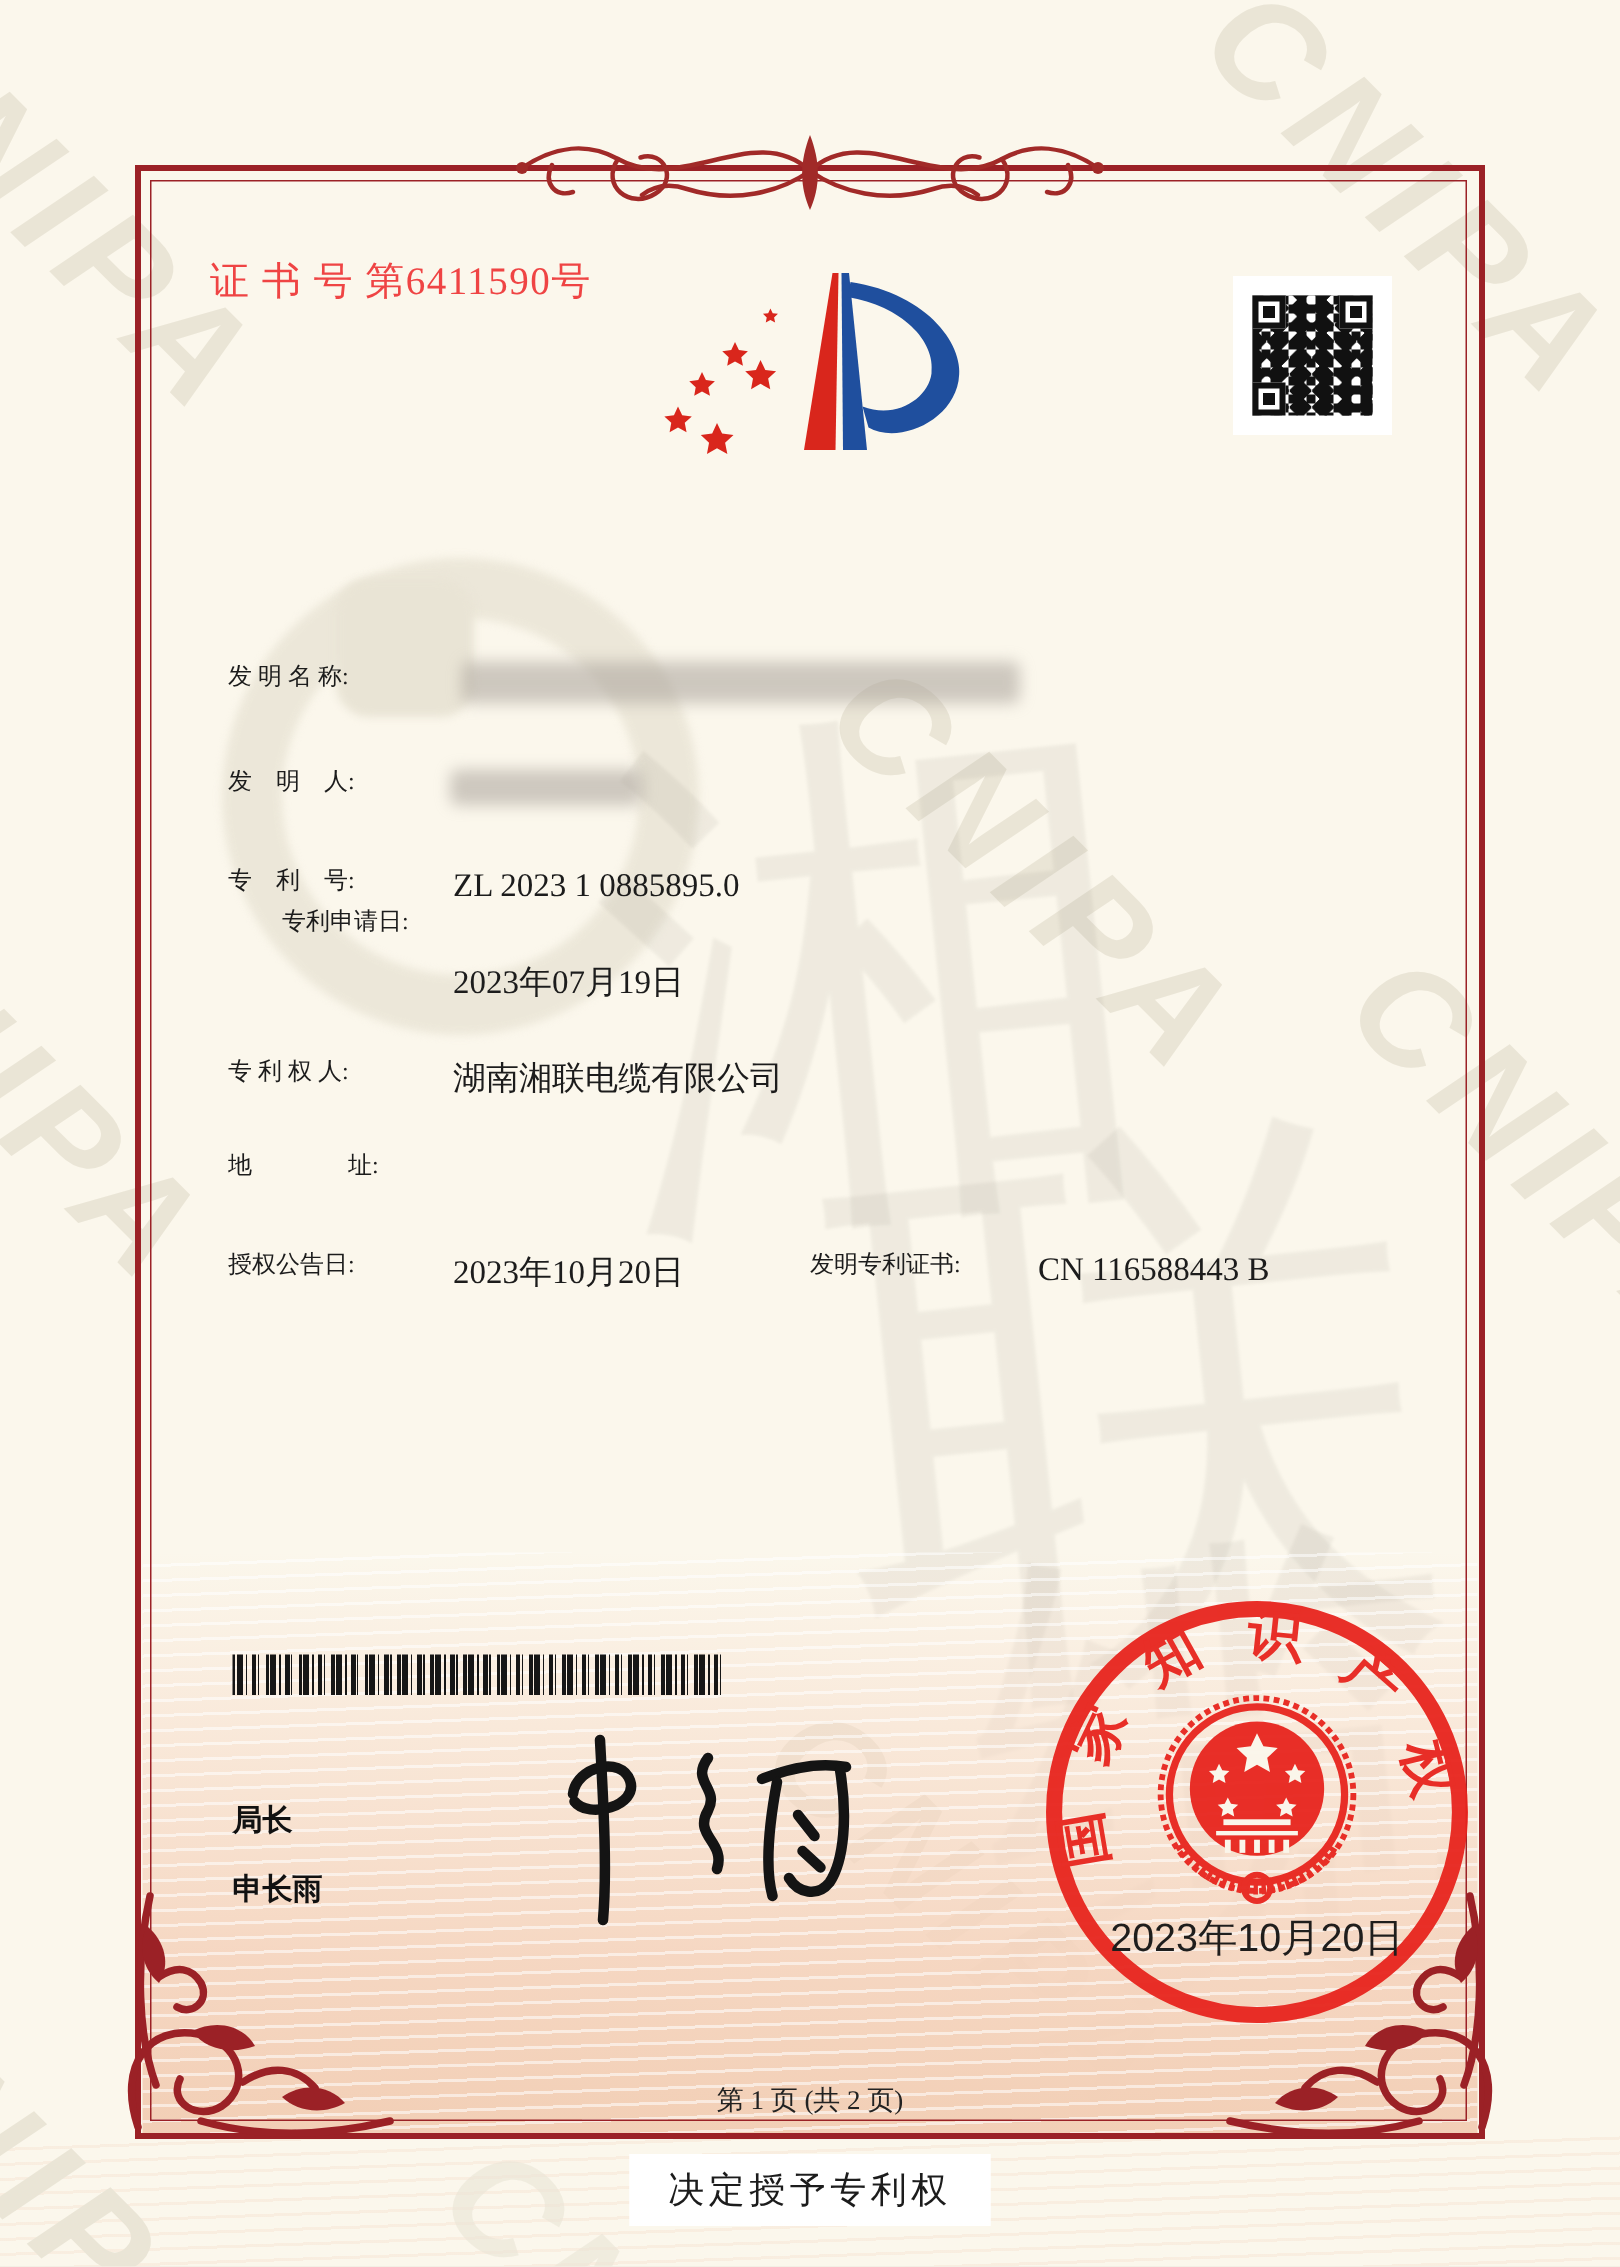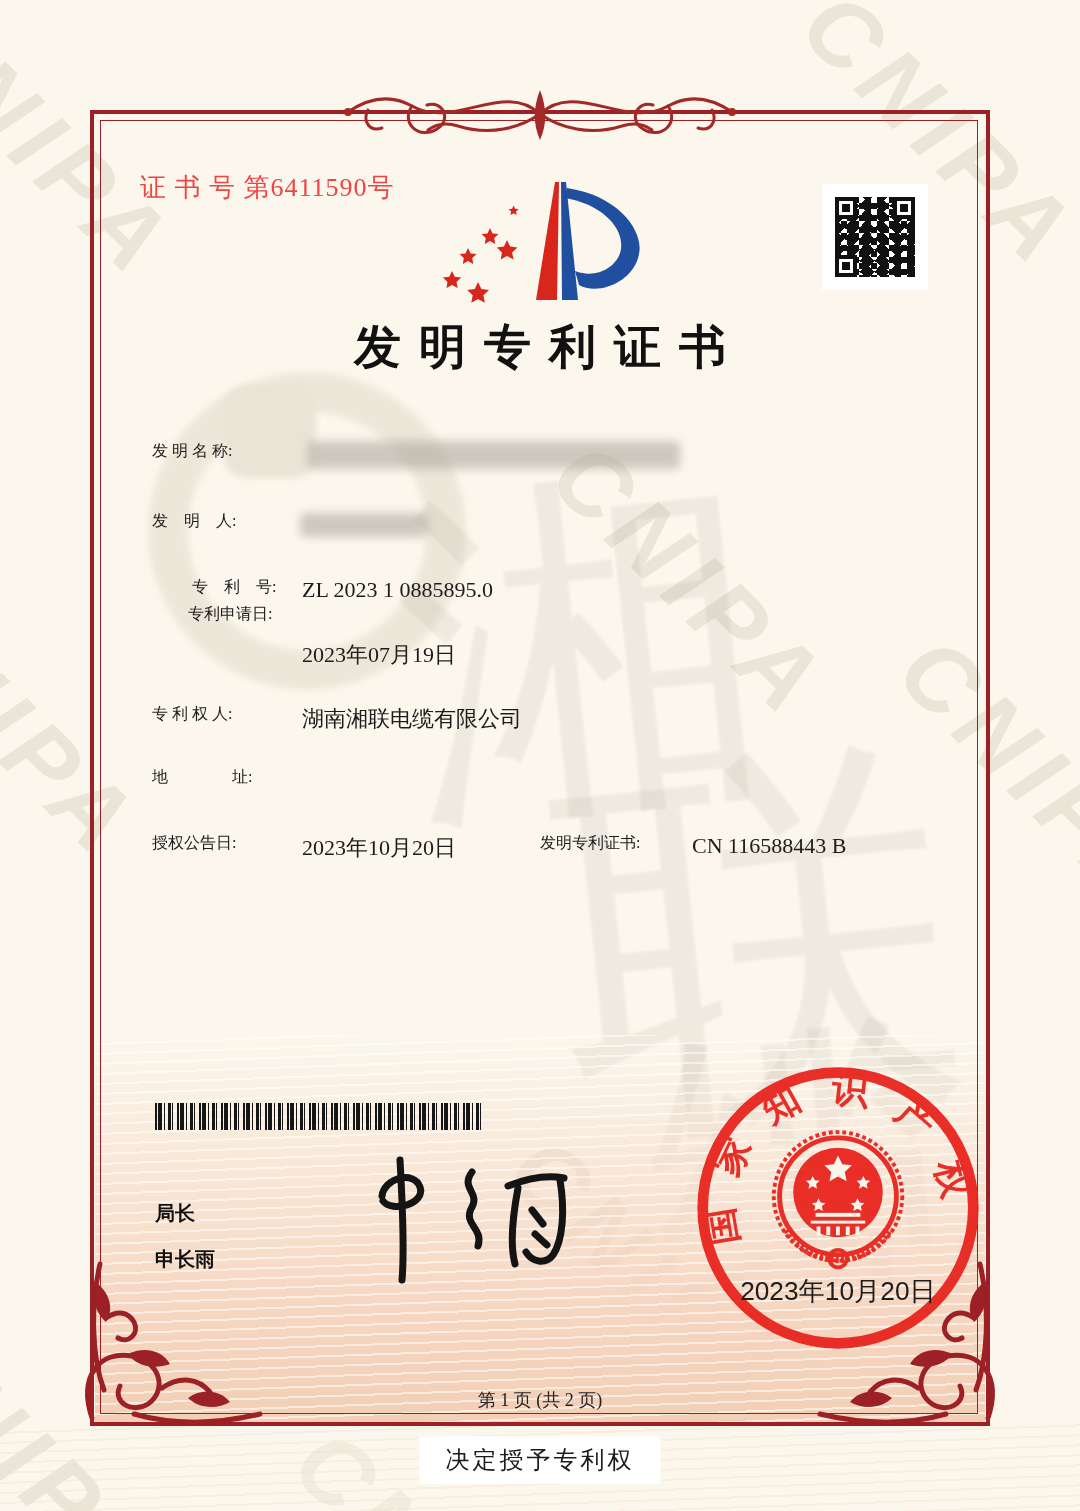--- a/index.html
+++ b/index.html
@@ -161,29 +161,28 @@
     </g>
   </svg>
 
   <div class="qr">
     <div class="qr-inner"></div>
     <div class="finder" style="left:13px;top:13px;"></div>
     <div class="finder" style="right:13px;top:13px;"></div>
     <div class="finder" style="left:13px;bottom:13px;"></div>
   </div>
 
-  <div class="title">发明专利证书</div>
 
   <div class="flabel" style="left:152px;top:441px;">发 明 名 称:</div>
   <div class="redact" style="left:308px;top:441px;width:372px;height:28px;"></div>
 
   <div class="flabel" style="left:152px;top:511px;">发　明　人:</div>
   <div class="redact" style="left:300px;top:513px;width:128px;height:24px;"></div>
 
-  <div class="flabel" style="left:152px;top:577px;margin-left:40px;">专　利　号:</div>
+  <div class="flabel" style="left:152px;top:577px;">专　利　号:</div>
   <div class="fvalue" style="left:302px;top:577px;">ZL 2023 1 0885895.0</div>
 
   <div class="flabel" style="left:152px;top:604px;margin-left:36px;">专利申请日:</div>
   <div class="fvalue" style="left:302px;top:640px;">2023年07月19日</div>
 
   <div class="flabel" style="left:152px;top:704px;">专 利 权 人:</div>
   <div class="fvalue" style="left:302px;top:704px;">湖南湘联电缆有限公司</div>
 
   <div class="flabel" style="left:152px;top:767px;font-family:Liberation Serif, serif;">地　　　　址:</div>
 

